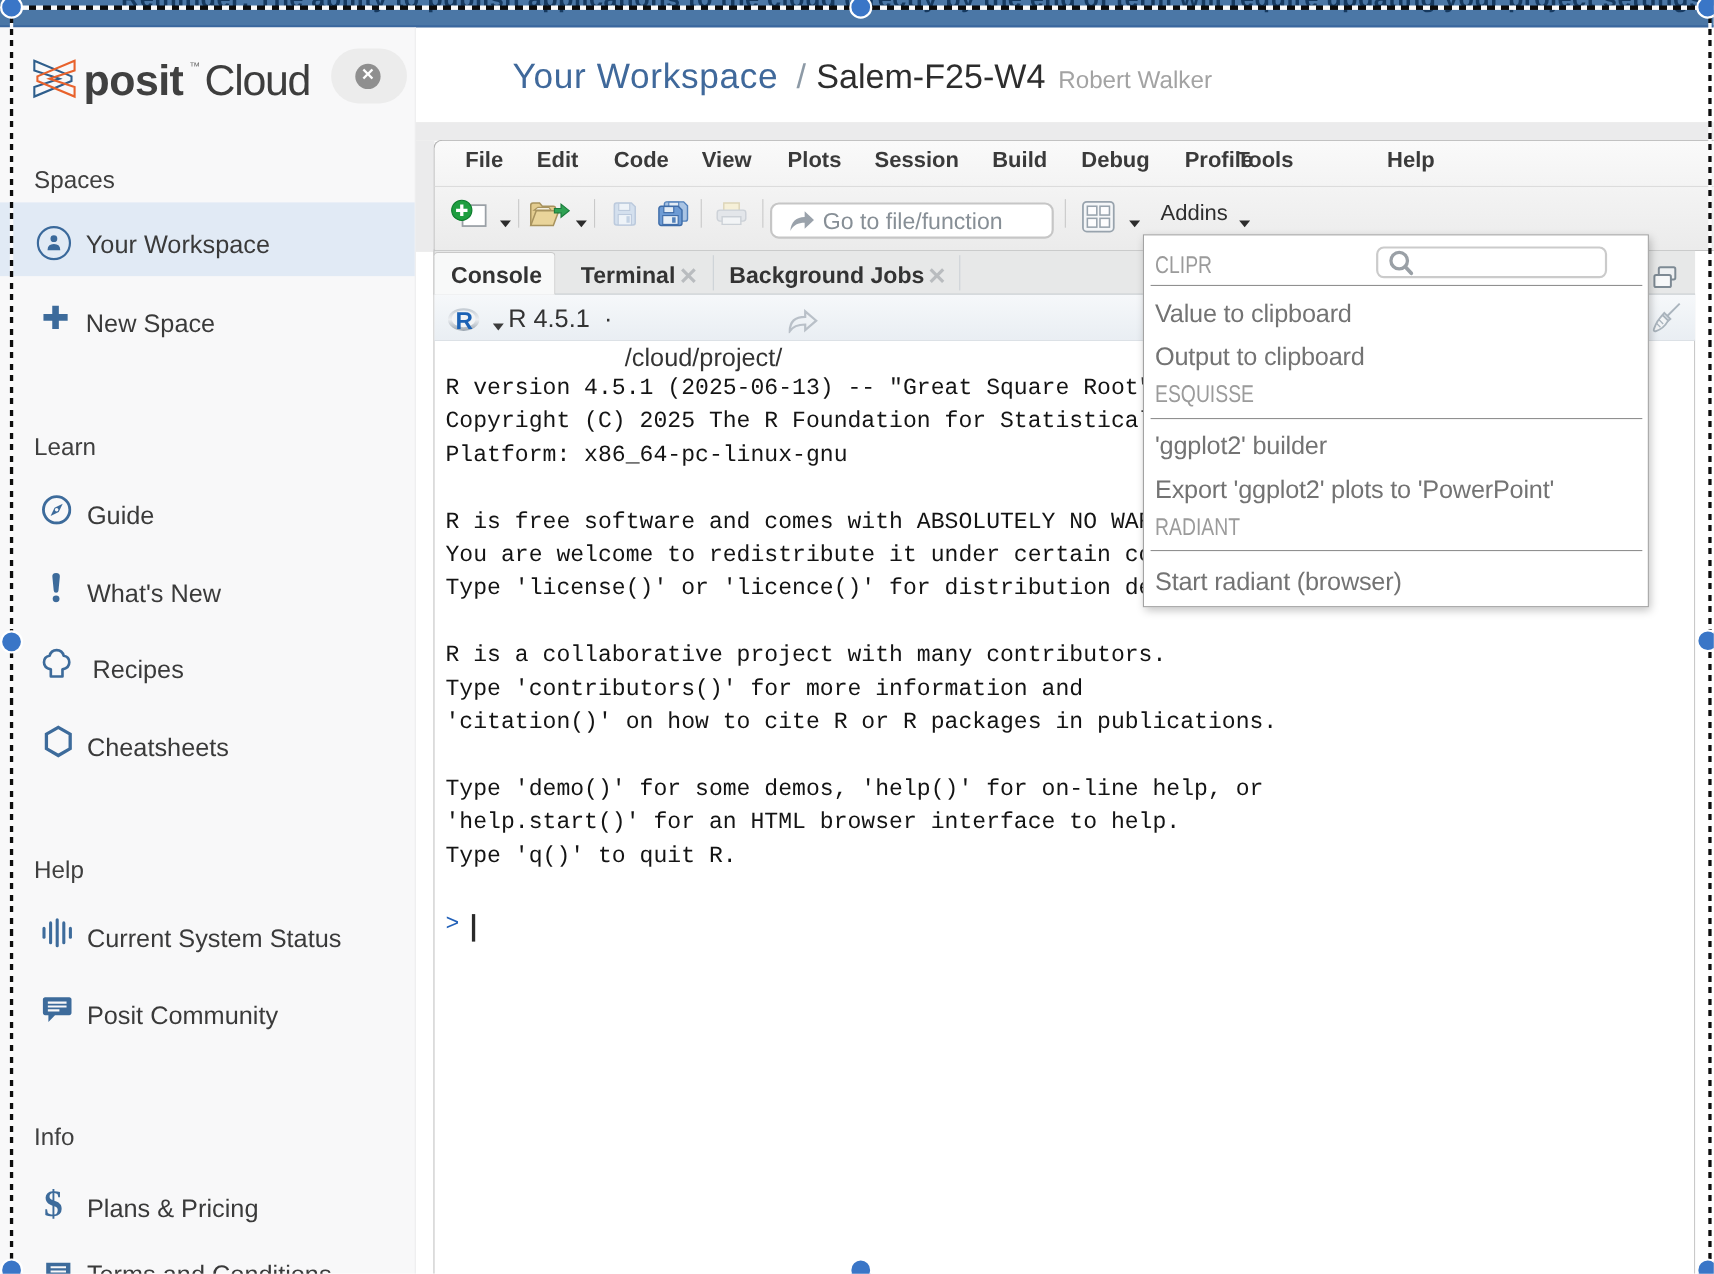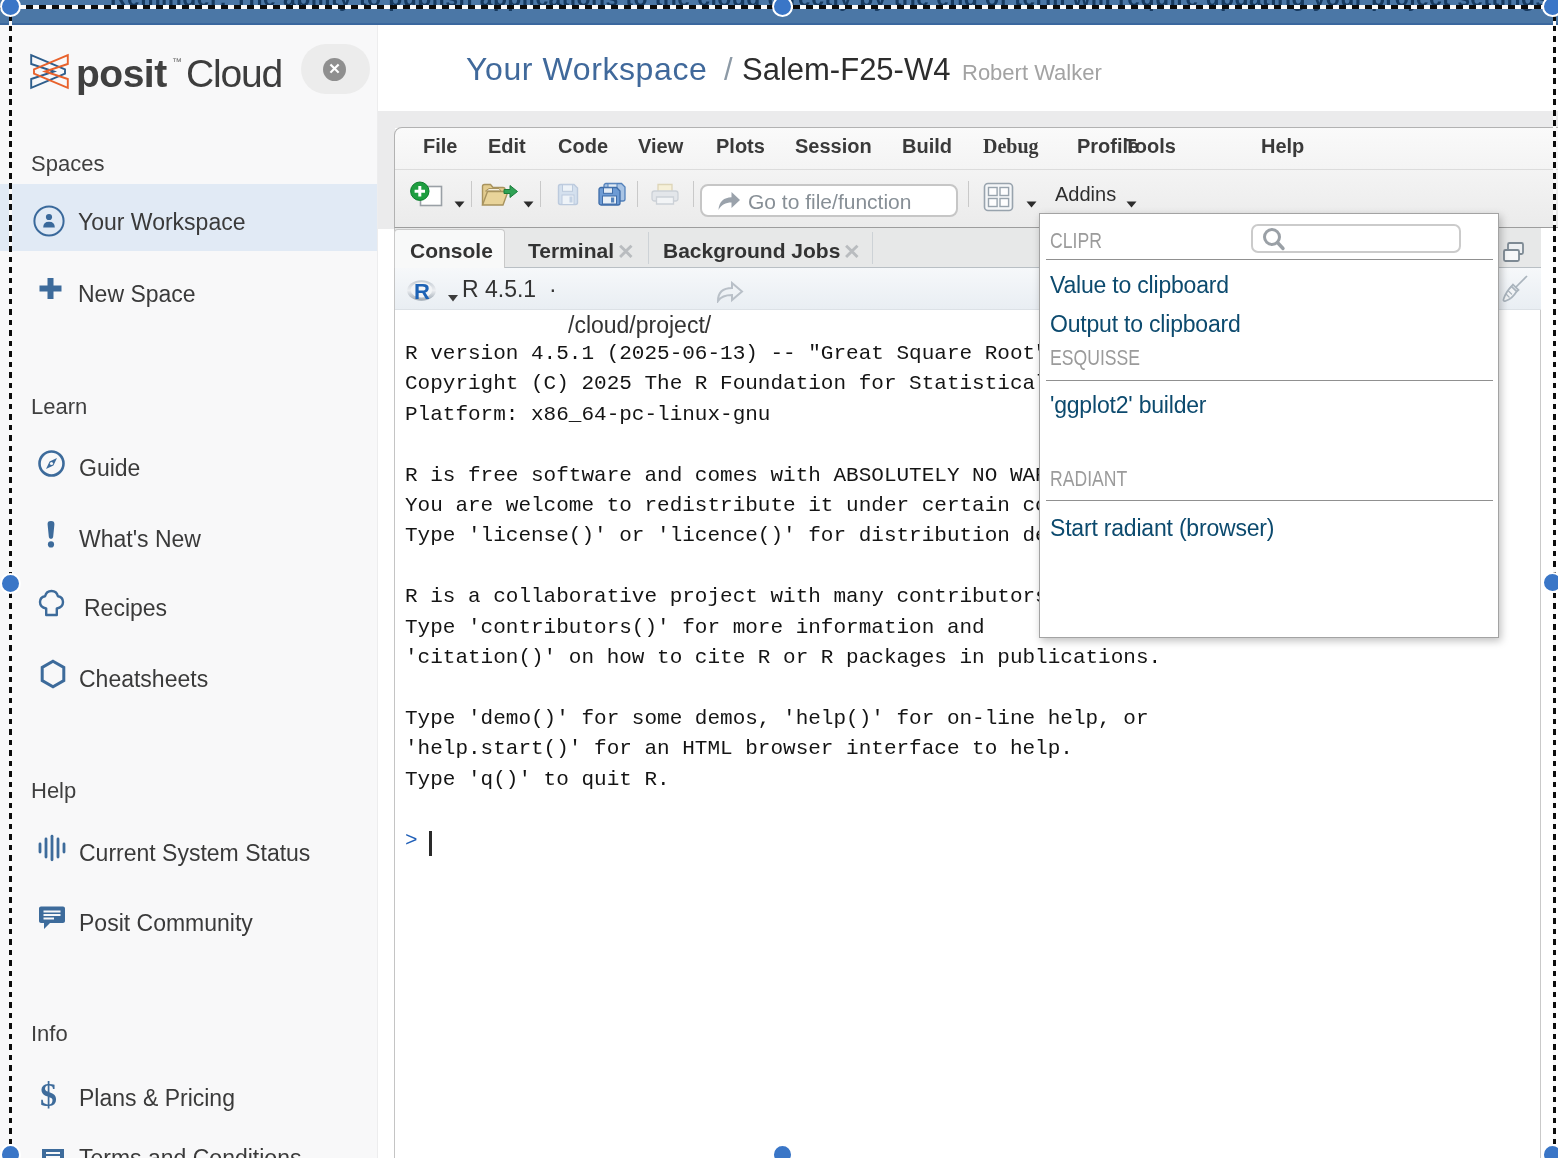--- a/index.html
+++ b/index.html
@@ -40,24 +40,24 @@
   
   #rstrip{left:395px;top:268px;width:1146px;height:42px;background:linear-gradient(#f6f8fa,#e9eef3);border-bottom:1px solid #dce1e6;box-sizing:border-box;}
   
   #consolepane{left:394px;top:268px;width:1147px;height:890px;background:#fff;
      border-left:1px solid #c4c4c4;border-right:1px solid #c9c9c9;box-sizing:border-box;}
   #consoletext{left:405px;top:339px;font-family:"Liberation Mono",monospace;
      font-size:21px;line-height:30.4px;color:#141414;margin:0;}
   #prompt{color:#2160b8;}
   #cursor{left:429px;top:831px;width:3px;height:25px;background:#2a2a2a;}
   
-  #dropdown{left:1039px;top:213px;width:460px;height:425px;background:#fff;
+  #dropdown{left:1039px;top:213px;width:460px;height:339px;background:#fff;
     border:1px solid #a3a3a3;box-shadow:2px 3px 8px rgba(0,0,0,.25);box-sizing:border-box;z-index:40;}
   .ddlabel{left:10px;font-size:22px;color:#9b9b9b;line-height:1;transform:scaleX(0.8);transform-origin:0 0;}
-  .dditem{left:10px;font-size:23px;color:#0c4a6e;line-height:1;white-space:nowrap;letter-spacing:-0.2px;}
+  .dditem{left:10px;font-size:23px;color:#737373;line-height:1;white-space:nowrap;letter-spacing:-0.2px;}
   .dddiv{left:6px;width:447px;height:1px;background:#909090;}
   #ddsearch{left:211px;top:10px;width:210px;height:29px;border:2px solid #cbcbcb;border-radius:7px;box-sizing:border-box;background:#fff;}
   
   .hdash{left:0;top:5px;width:1558px;height:4px;
      background:repeating-linear-gradient(90deg,#0c0c0c 0 7px,#fafafa 7px 13px);z-index:60;}
   .vdash{top:5px;width:3px;height:1153px;
      background:repeating-linear-gradient(180deg,#0c0c0c 0 5.5px,#fafafa 5.5px 10.5px);z-index:60;}
   .handle{width:17px;height:17px;background:#3a76c7;border:2.5px solid #fff;border-radius:50%;z-index:70;}
 </style>
 </head>
@@ -152,21 +152,21 @@
 
 <div class="abs" id="menubar"></div>
 <div class="abs" id="toolsep"></div>
 <div class="abs menuitem" style="left:423px;">File</div>
 <div class="abs menuitem" style="left:488px;">Edit</div>
 <div class="abs menuitem" style="left:558px;">Code</div>
 <div class="abs menuitem" style="left:638px;">View</div>
 <div class="abs menuitem" style="left:716px;">Plots</div>
 <div class="abs menuitem" style="left:795px;">Session</div>
 <div class="abs menuitem" style="left:902px;">Build</div>
-<div class="abs menuitem" style="left:983px;font-family:Liberation Serif, serif;">Debug</div>
+<div class="abs menuitem" style="left:983px;">Debug</div>
 <div class="abs menuitem" style="left:1077px;">Profile</div>
 <div class="abs menuitem" style="left:1124px;">Tools</div>
 <div class="abs menuitem" style="left:1261px;">Help</div>
 
 <div class="abs" style="left:409px;top:181px;"><svg width="34" height="27" viewBox="0 0 34 27">
   <rect x="11.5" y="5.5" width="21" height="19" fill="#fff" stroke="#9aa0a6" stroke-width="1.6"></rect>
   <circle cx="10.8" cy="10.2" r="9.2" fill="#1e9e40" stroke="#0c7c2c" stroke-width="1"></circle>
   <path d="M10.8 5 V15.4 M5.6 10.2 H16" stroke="#fff" stroke-width="3"></path>
 </svg></div>
 <div class="abs" style="left:454px;top:194px;"><svg width="11" height="7" viewBox="0 0 11 7">
@@ -305,20 +305,21 @@
     <circle cx="11" cy="10" r="7.5" fill="none" stroke="#9aa0a6" stroke-width="3"></circle>
     <path d="M16.5 15.5 L22 21.5" stroke="#9aa0a6" stroke-width="3.4" stroke-linecap="round"></path>
   </svg>
     </div>
   <div class="abs dddiv" style="top:45px;"></div>
   <div class="abs dditem" style="top:60px;">Value to clipboard</div>
   <div class="abs dditem" style="top:99px;">Output to clipboard</div>
   <div class="abs ddlabel" style="top:133px;">ESQUISSE</div>
   <div class="abs dddiv" style="top:166px;"></div>
   <div class="abs dditem" style="top:180px;">'ggplot2' builder</div>
+  <div class="abs dditem" style="top:220px;">Export 'ggplot2' plots to 'PowerPoint'</div>
   <div class="abs ddlabel" style="top:254px;">RADIANT</div>
   <div class="abs dddiv" style="top:286px;"></div>
   <div class="abs dditem" style="top:303px;">Start radiant (browser)</div>
 </div>
 
 <div class="abs hdash"></div>
 <div class="abs vdash" style="left:9px;"></div>
 <div class="abs vdash" style="left:1553px;"></div>
 <div class="abs handle" style="left:-0.5px;top:-4px;"></div>
 <div class="abs handle" style="left:772px;top:-4px;"></div>

